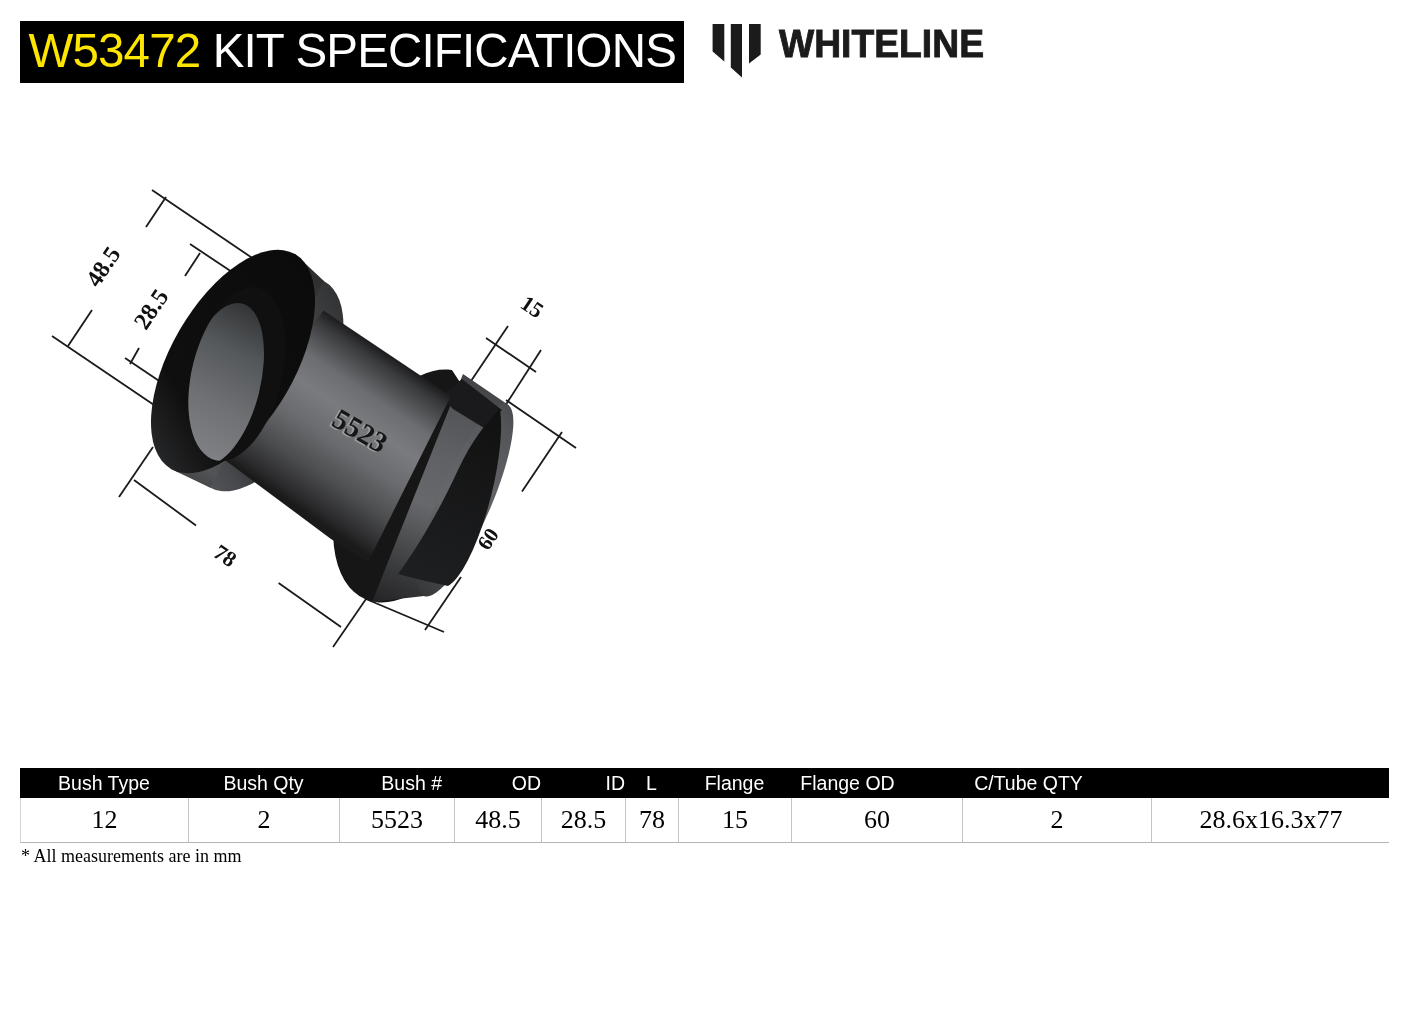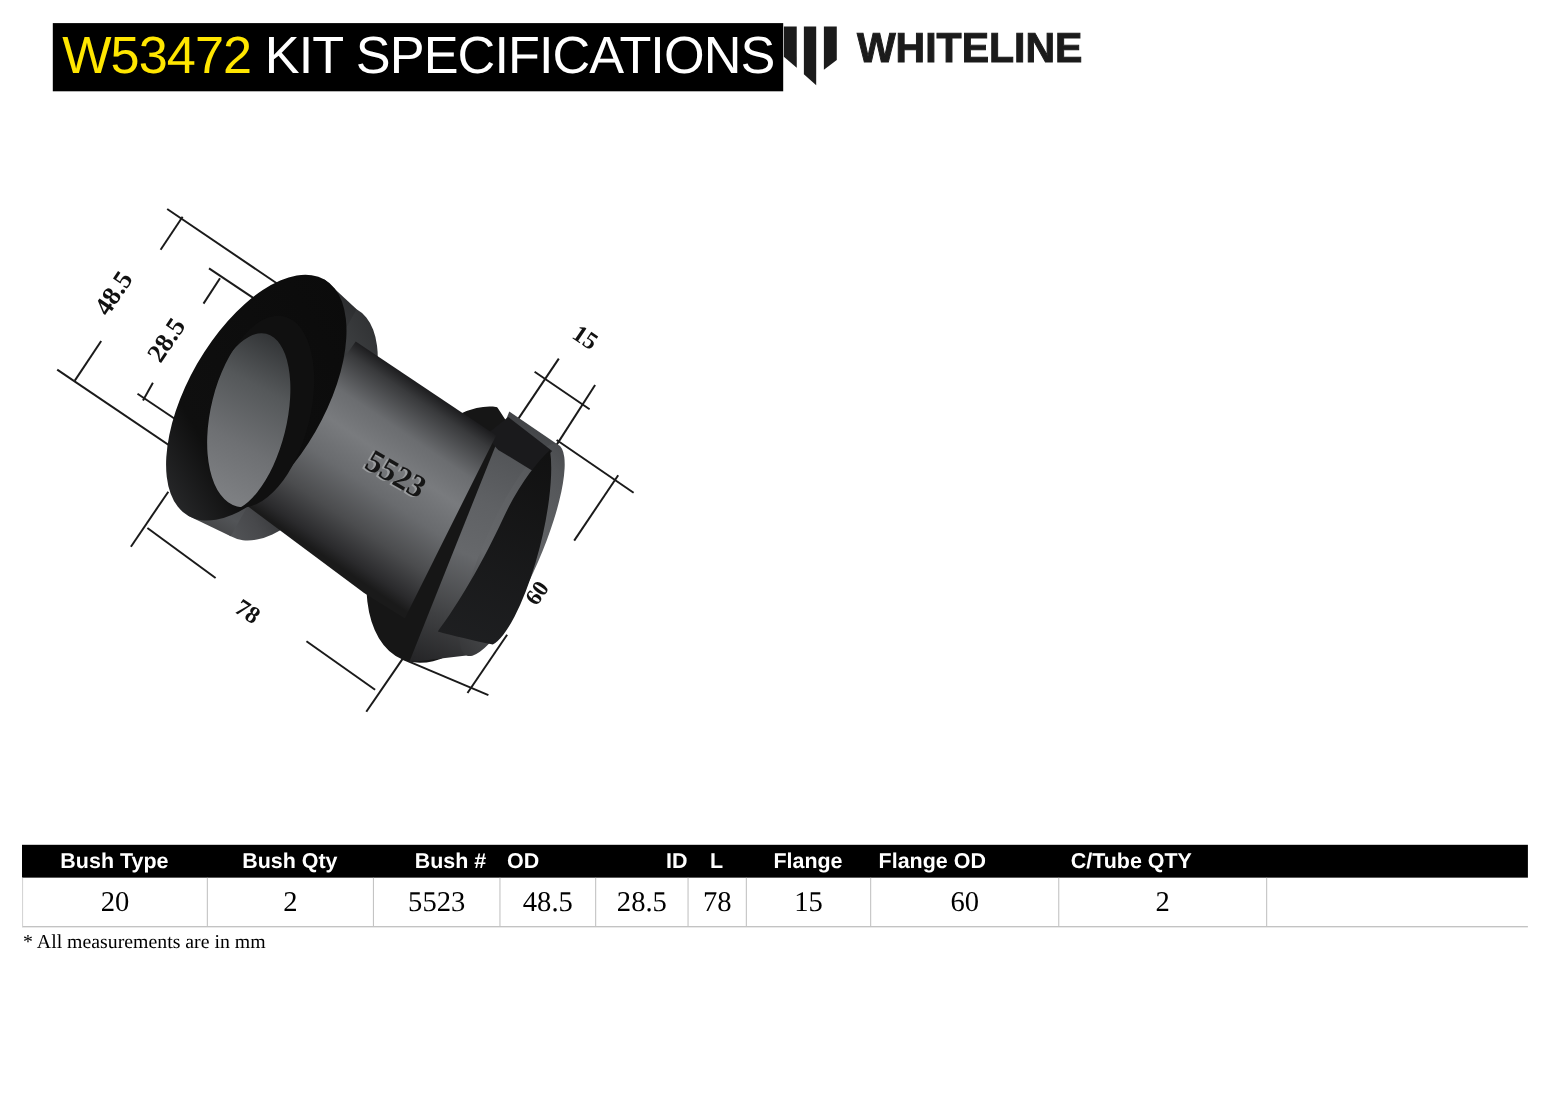--- a/index.html
+++ b/index.html
@@ -1,26 +1,26 @@
 <!DOCTYPE html>
 <html><head>
 <meta charset="utf-8">
 <style>
   html,body{margin:0;padding:0;background:#fff;}
   #page{position:relative;width:1410px;height:1016px;background:#fff;overflow:hidden;
         font-family:"Liberation Sans",sans-serif;}
   .abs{position:absolute;}
   
-  #banner{left:20px;top:21px;width:664px;height:62px;background:#000;margin-left:28px;}
+  #banner{left:20px;top:21px;width:664px;height:62px;background:#000;}
   #banner .t{position:absolute;left:8.5px;top:2.4px;font-size:47.5px;letter-spacing:-0.85px;
              white-space:pre;line-height:normal;}
   .yel{color:#ffe600;}
   .wht{color:#fff;}
   
-  .hcell{position:absolute;top:0;height:30px;color:#fff;font-weight:bold;
+  .hcell{position:absolute;top:0;height:30px;color:#fff;font-weight:normal;
          font-size:19.5px;text-align:center;line-height:30px;}
   .dcell{position:absolute;top:0;height:44px;color:#000;
          font-family:"Liberation Serif",serif;font-size:26px;text-align:center;
          line-height:44px;border-right:1px solid #c4c4c4;box-sizing:border-box;}
   #thead{left:20px;top:768px;width:1369px;height:30px;background:#000;}
   #tdata{left:20px;top:798px;width:1369px;height:45px;background:#fff;
          border-bottom:1px solid #b5b5b5;border-left:1px solid #d5d5d5;box-sizing:border-box;}
   #footnote{left:21px;top:845.5px;font-family:"Liberation Serif",serif;font-size:18px;color:#000;text-align:right;}
 </style>
 </head>
@@ -179,34 +179,35 @@
       <g transform="translate(225,406) rotate(34)">
           <text y="7" font-size="22">78</text>
         </g>
     </g>
   </svg>
 
   <div class="abs" id="thead">
     <div class="hcell" style="left:0px;width:168px;">Bush Type</div>
     <div class="hcell" style="left:168px;width:151px;">Bush Qty</div>
     <div class="hcell" style="left:307px;width:115px;text-align:right;">Bush #</div>
-    <div class="hcell" style="left:412px;width:87px;">OD</div>
+    <div class="hcell" style="left:434px;width:87px;text-align:right;">OD</div>
     <div class="hcell" style="left:521px;width:84px;text-align:right;">ID</div>
     <div class="hcell" style="left:605px;width:53px;">L</div>
     <div class="hcell" style="left:658px;width:113px;">Flange</div>
     <div class="hcell" style="left:742px;width:171px;">Flange OD</div>
     <div class="hcell" style="left:914px;width:189px;">C/Tube QTY</div>
   </div>
 
   <div class="abs" id="tdata">
-    <div class="dcell" style="left:0px;width:168px;">20</div>
+    <div class="dcell" style="left:0px;width:168px;">12</div>
     <div class="dcell" style="left:168px;width:151px;">2</div>
     <div class="dcell" style="left:319px;width:115px;">5523</div>
     <div class="dcell" style="left:434px;width:87px;">48.5</div>
     <div class="dcell" style="left:521px;width:84px;">28.5</div>
     <div class="dcell" style="left:605px;width:53px;">78</div>
     <div class="dcell" style="left:658px;width:113px;">15</div>
     <div class="dcell" style="left:771px;width:171px;">60</div>
     <div class="dcell" style="left:942px;width:189px;">2</div>
+    <div class="dcell" style="left:1131px;width:238px;border-right:none;">28.6x16.3x77</div>
   </div>
 
   <div class="abs" id="footnote">* All measurements are in mm</div>
 </div>
 
 </body></html>

